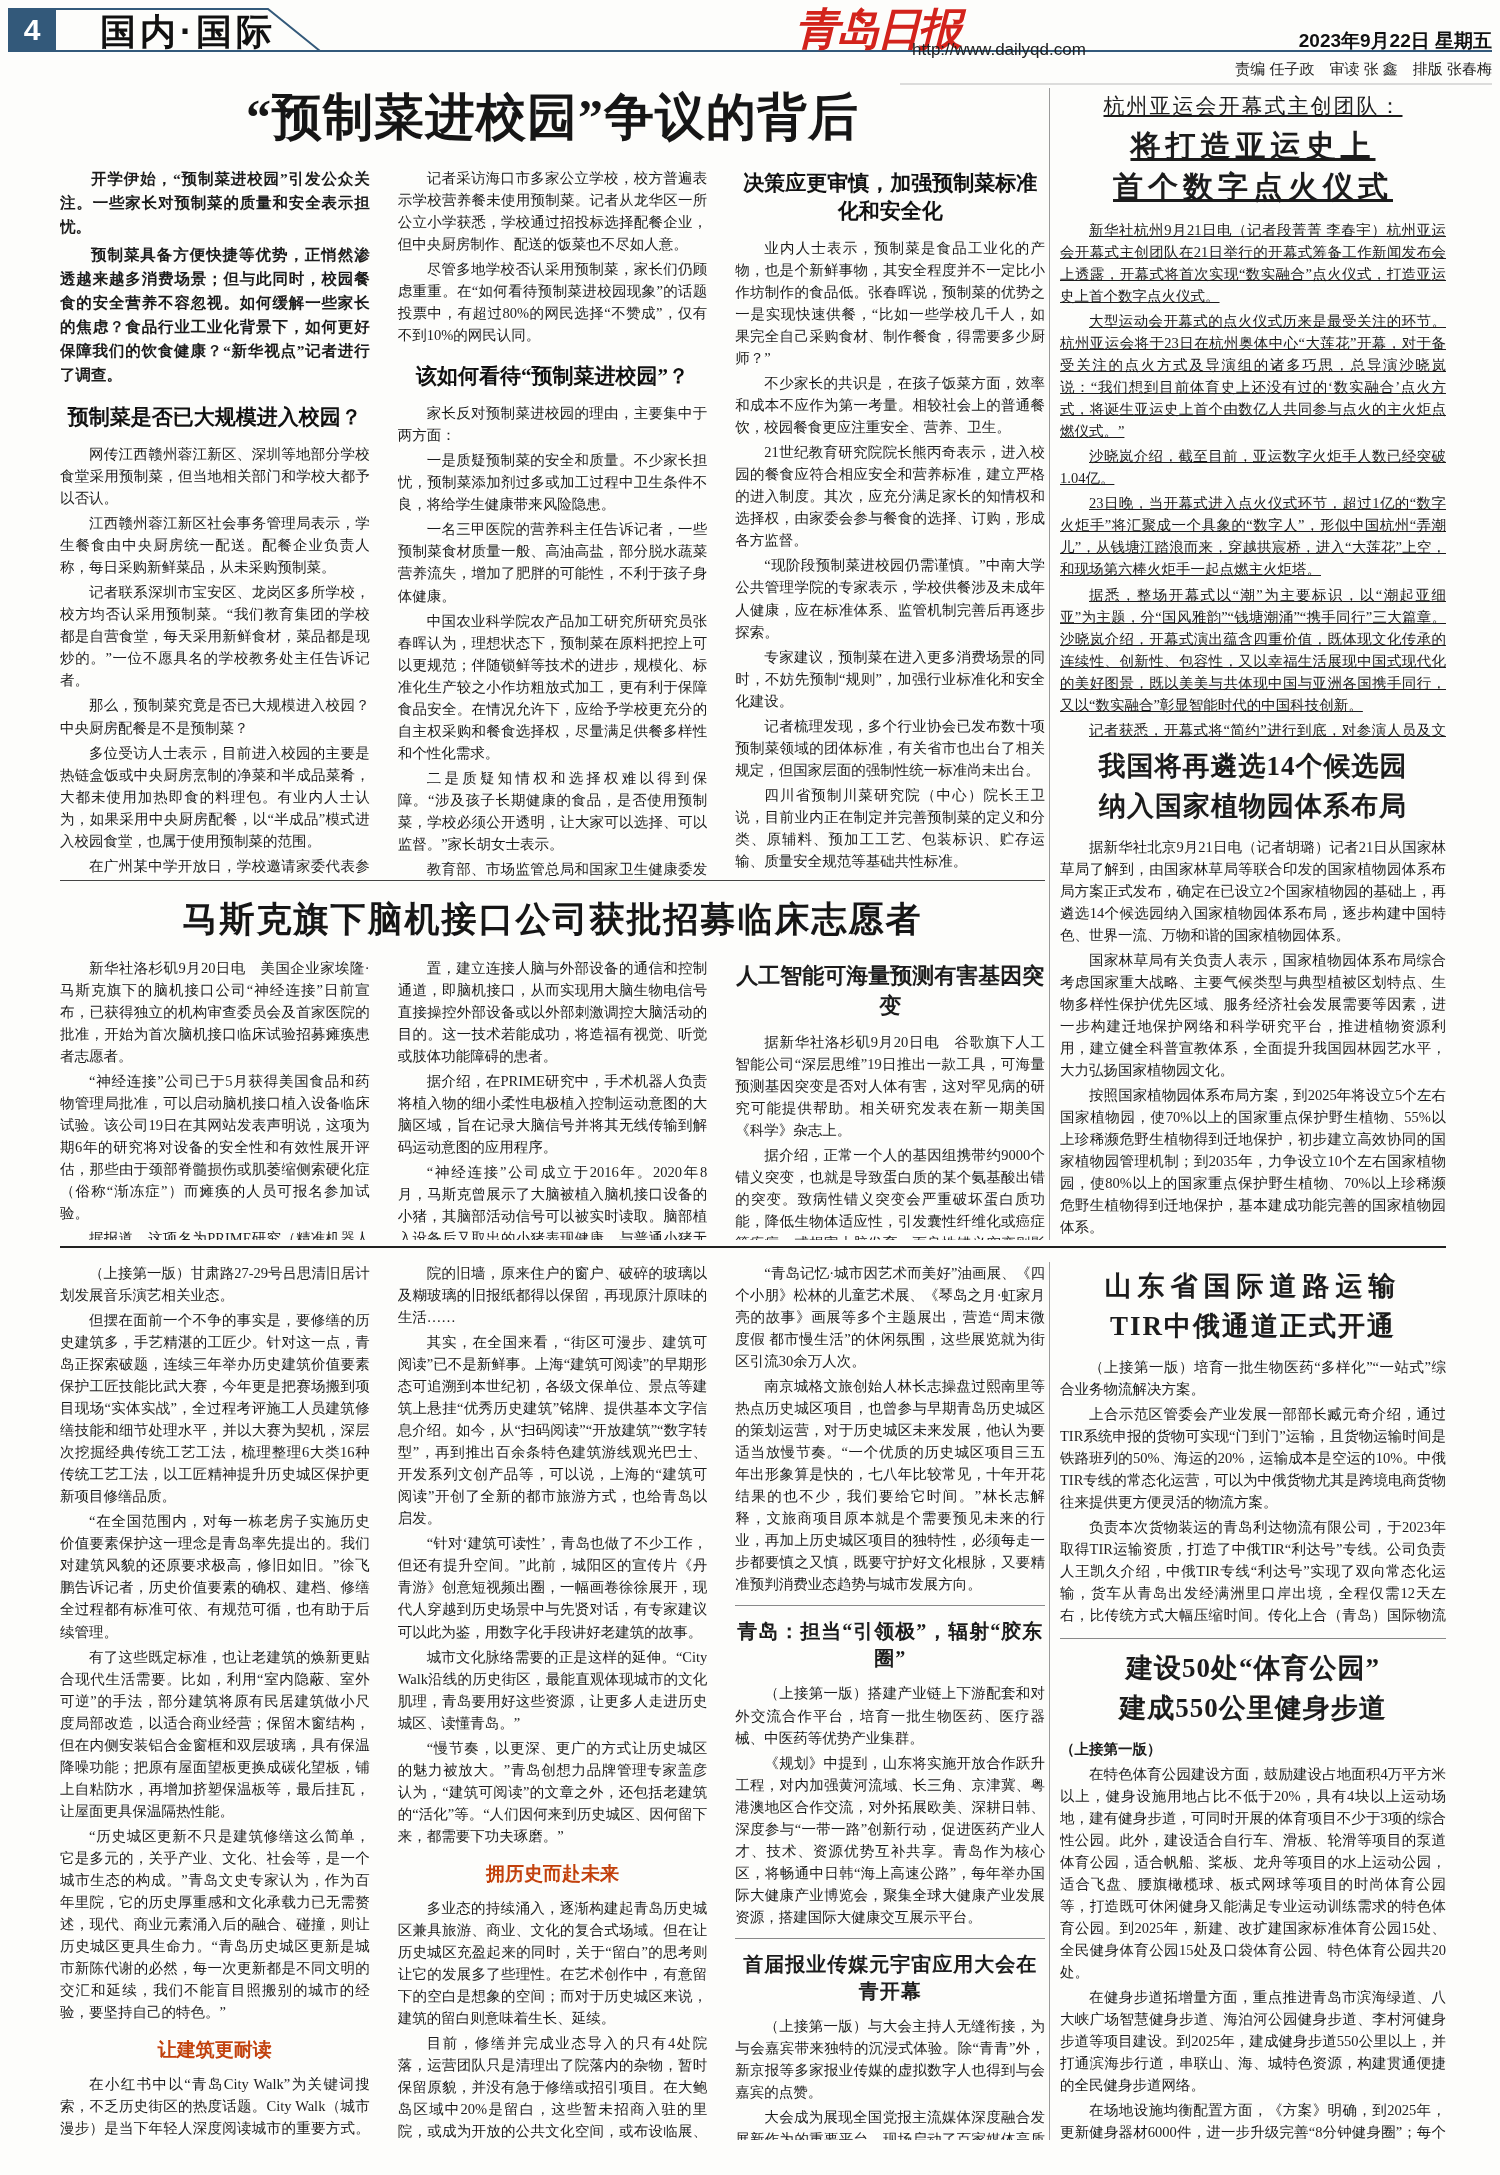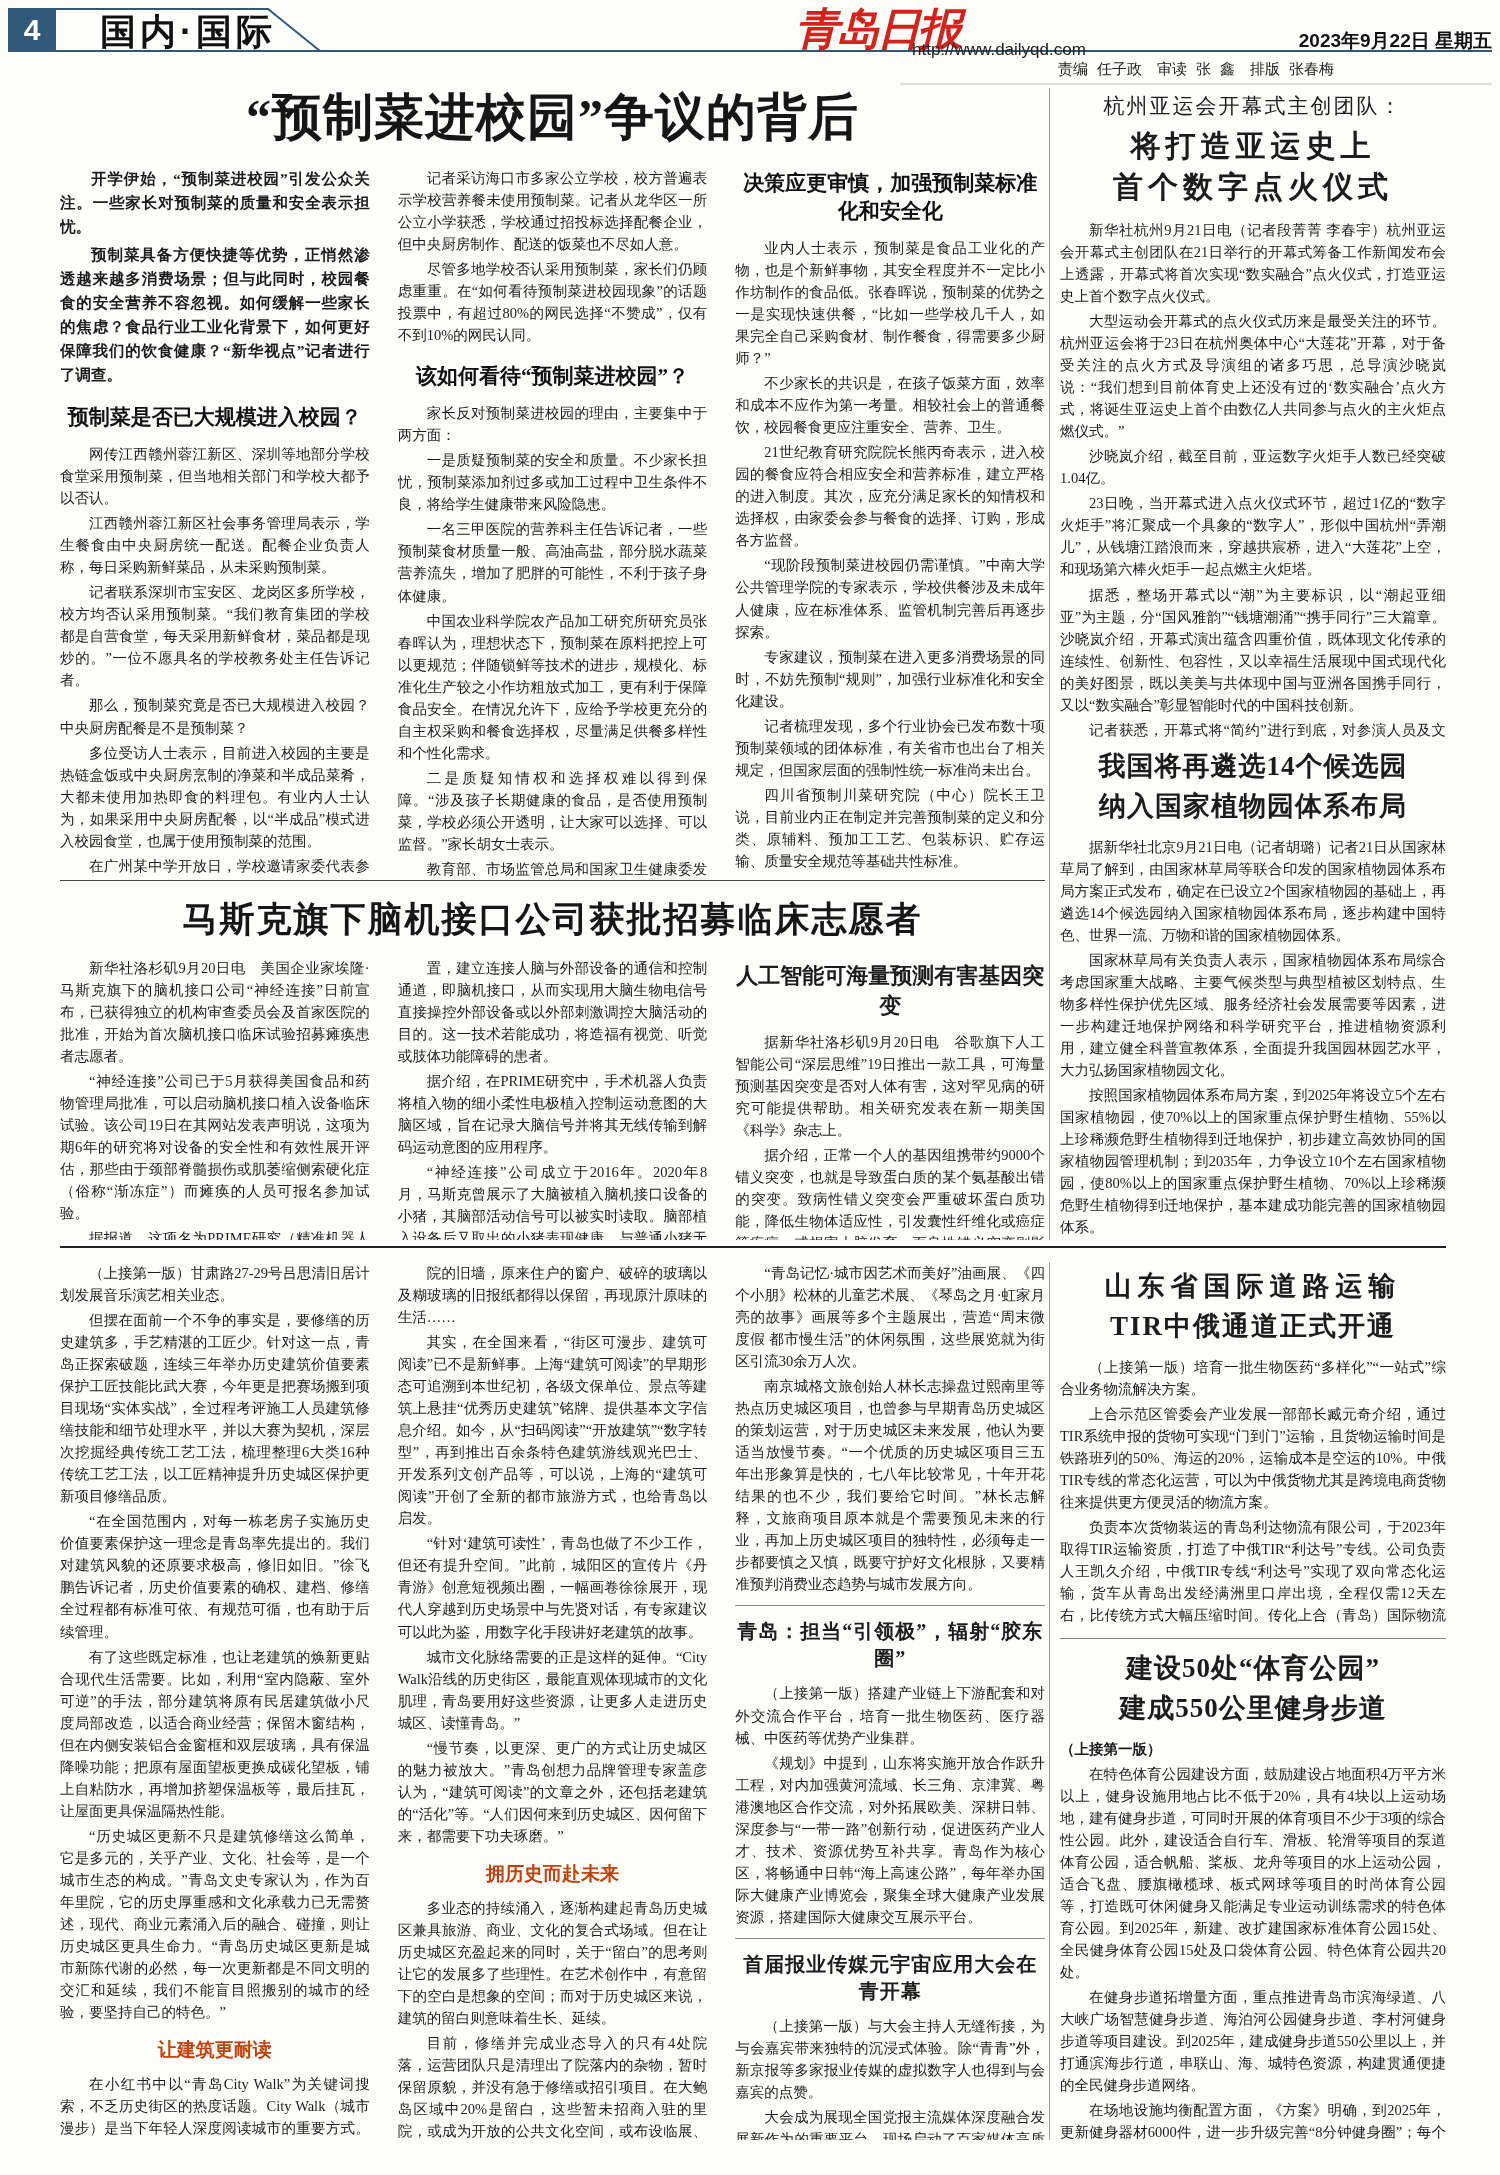--- a/index.html
+++ b/index.html
@@ -10,22 +10,22 @@
   .pagenum-box{left:8px;top:8px;width:48px;height:44px;background:#33597a;color:#fff;
     font-family:"Liberation Sans",sans-serif;font-weight:bold;font-size:30px;
     display:flex;align-items:center;justify-content:center;}
   .section-title{left:100px;top:8px;font-family:"Liberation Sans",sans-serif;
     font-weight:bold;font-size:36px;letter-spacing:4px;color:#111;}
   .masthead{left:795px;top:0px;font-size:44px;font-weight:bold;font-style:italic;
     color:#d3231c;letter-spacing:-3px;font-family:"Liberation Serif",serif;}
   .site-url{left:912px;top:40px;font-size:17px;color:#222;font-family:"Liberation Sans",sans-serif;}
   .issue-date{left:1150px;top:28px;width:342px;text-align:right;font-size:19px;font-weight:bold;color:#111;
     font-family:"Liberation Sans",sans-serif;}
-  .staff-line{left:900px;top:60px;width:592px;text-align:center;font-size:15px;color:#222;
-    font-family:Liberation Mono, monospace;}
+  .staff-line{left:900px;top:60px;width:592px;text-align:right;font-size:15px;color:#222;
+    font-family:Liberation Sans, sans-serif;}
   .hdr-svg{left:0;top:0;}
   
   .vrule{width:0;border-left:1px solid #9a9a9a;}
   .hrule{height:0;border-top:1px solid #444;}
   .hrule2{height:0;border-top:2px solid #222;}
   
   .para{text-indent:2em;text-align:justify;margin:0 0 3px;font-size:14.5px;line-height:1.52;}
   .lead-para{text-indent:2em;text-align:justify;margin:0 0 4px;font-size:15.5px;line-height:1.55;font-weight:bold;}
   .cols{display:flex;gap:28px;}
   .col{flex:1;min-width:0;overflow:hidden;}
@@ -103,21 +103,21 @@
             <p class="para">四川省预制川菜研究院（中心）院长王卫说，目前业内正在制定并完善预制菜的定义和分类、原辅料、预加工工艺、包装标识、贮存运输、质量安全规范等基础共性标准。</p>
             <p class="para">业内一家预制菜企业的负责人表示，学校食堂不适宜采用即热类预制菜，对“非正规军”家庭式中央厨房生产的不规范菜品应坚决防范。希望进一步明确预制菜的标准定义及范围，对原材料、加工工艺、储存、冷链运输等做出更细化的规定，引导行业良性竞争和品质升级。</p>
           </div>
 
       </div>
     </div>
   </div>
 
   <div class="abs vrule" style="left:1049px;top:88px;height:1152px;"></div>
 
-  <div class="abs" style="left:1060px;top:92px;width:386px;height:650px;overflow:hidden;">
+  <div class="abs" style="left:1060px;top:92px;width:386px;height:650px;overflow:hidden;text-decoration:underline;">
     <div class="kicker">杭州亚运会开幕式主创团队：</div>
     <div class="r-title">将打造亚运史上</div>
     <div class="r-title" style="margin-bottom:12px;">首个数字点火仪式</div>
     <div>
         <p class="para">新华社杭州9月21日电（记者段菁菁 李春宇）杭州亚运会开幕式主创团队在21日举行的开幕式筹备工作新闻发布会上透露，开幕式将首次实现“数实融合”点火仪式，打造亚运史上首个数字点火仪式。</p>
         <p class="para">大型运动会开幕式的点火仪式历来是最受关注的环节。杭州亚运会将于23日在杭州奥体中心“大莲花”开幕，对于备受关注的点火方式及导演组的诸多巧思，总导演沙晓岚说：“我们想到目前体育史上还没有过的‘数实融合’点火方式，将诞生亚运史上首个由数亿人共同参与点火的主火炬点燃仪式。”</p>
         <p class="para">沙晓岚介绍，截至目前，亚运数字火炬手人数已经突破1.04亿。</p>
         <p class="para">23日晚，当开幕式进入点火仪式环节，超过1亿的“数字火炬手”将汇聚成一个具象的“数字人”，形似中国杭州“弄潮儿”，从钱塘江踏浪而来，穿越拱宸桥，进入“大莲花”上空，和现场第六棒火炬手一起点燃主火炬塔。</p>
         <p class="para">据悉，整场开幕式以“潮”为主要标识，以“潮起亚细亚”为主题，分“国风雅韵”“钱塘潮涌”“携手同行”三大篇章。沙晓岚介绍，开幕式演出蕴含四重价值，既体现文化传承的连续性、创新性、包容性，又以幸福生活展现中国式现代化的美好图景，既以美美与共体现中国与亚洲各国携手同行，又以“数实融合”彰显智能时代的中国科技创新。</p>
         <p class="para">记者获悉，开幕式将“简约”进行到底，对参演人员及文艺表演所需的道具、服装、妆造等环节要素进行有效控制，确保物尽其用；演员方面，群演人员全部由在杭大学生志愿者组成。</p>

